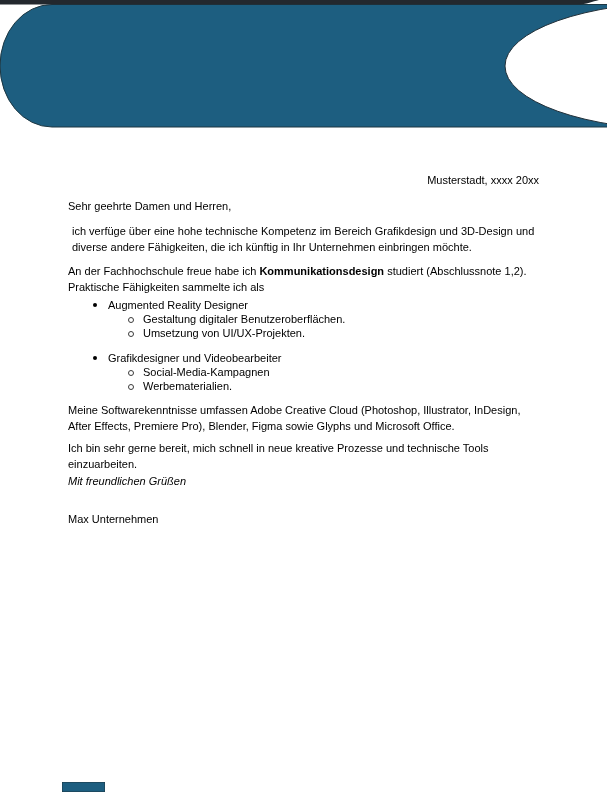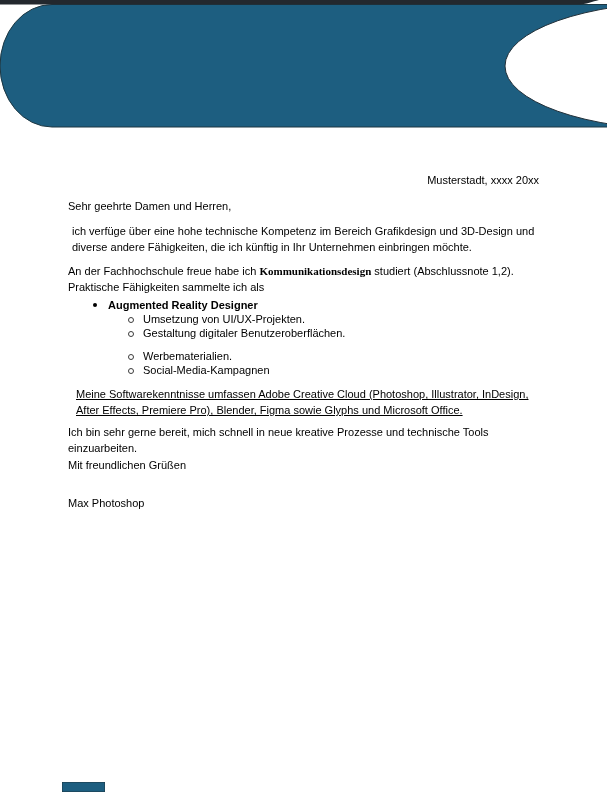--- a/index.html
+++ b/index.html
@@ -21,33 +21,33 @@
     left:68px; top:172px;
     width:471px;
     font-size:11px;
     line-height:16px;
   }
   .date      { text-align:right; margin:0 0 10px 0; }
   .subject   { margin:0 0 6px 0; }
   .salutation{ margin:0 0 9px 0; }
   .p1 { margin:0 0 8px 4px; }
   .p2 { margin:0 0 2px 0; }
-  .p3 { margin:9px 0 6px 8px;text-decoration:underline; }
+  .p3 { margin:9px 0 6px 0; }
   .p4 { margin:0 0 1px 0; }
   .p5 { margin:0 0 5px 0; }
-  .closing   { margin:0 0 22px 0; }
+  .closing   { margin:0 0 22px 0;font-style:italic; }
   .signature { margin:0; }
-  b { font-weight:bold;font-family:Liberation Serif, serif; }
+  b { font-weight:bold; }
   
   .list-group { margin:0; }
   .list-group.second { margin-top:10px; }
   .li1 {
     position:relative;
     padding-left:40px;
-    font-weight:bold;
+    font-weight:normal;
     line-height:16px;
   }
   .li1 .disc {
     position:absolute; left:25px; top:6px;
     width:4px; height:4px; border-radius:50%;
     background:#000;
   }
   .li2 {
     position:relative;
     padding-left:75px;
@@ -84,45 +84,49 @@
 
   <p class="p2"><span>An der Fachhochschule freue habe ich </span><b>Kommunikationsdesign</b><span> studiert (Abschlussnote 1,2). Praktische Fähigkeiten sammelte ich als</span></p>
 
   <div class="list-group">
     <div class="li1">
       <span class="disc"></span>
       <span>Augmented Reality Designer</span>
     </div>
     <div class="li2">
       <span class="circ"></span>
-      <span>Umsetzung von UI/UX-Projekten.</span>
+      <span>Gestaltung digitaler Benutzeroberflächen.</span>
     </div>
     <div class="li2">
       <span class="circ"></span>
-      <span>Gestaltung digitaler Benutzeroberflächen.</span>
+      <span>Umsetzung von UI/UX-Projekten.</span>
     </div>
   </div>
 
   <div class="list-group second">
-    <div class="li2">
-      <span class="circ"></span>
-      <span>Werbematerialien.</span>
+    <div class="li1">
+      <span class="disc"></span>
+      <span>Grafikdesigner und Videobearbeiter</span>
     </div>
     <div class="li2">
       <span class="circ"></span>
       <span>Social-Media-Kampagnen</span>
+    </div>
+    <div class="li2">
+      <span class="circ"></span>
+      <span>Werbematerialien.</span>
     </div>
   </div>
 
   <p class="p3">Meine Softwarekenntnisse umfassen Adobe Creative Cloud (Photoshop, Illustrator, InDesign, After Effects, Premiere Pro), Blender, Figma sowie Glyphs und Microsoft Office.</p>
 
   <p class="p4">Ich bin sehr gerne bereit, mich schnell in neue kreative Prozesse und technische Tools einzuarbeiten.</p>
 
 
   <p class="closing">Mit freundlichen Grüßen</p>
 
-  <p class="signature">Max Photoshop</p>
+  <p class="signature">Max Unternehmen</p>
 
 </div>
 
 <svg class="footer-svg" width="43" height="10" viewBox="0 0 43 10">
   <rect x="0" y="0" width="43" height="10" stroke="#1d3742" stroke-width="1" fill="#1d5e80"></rect>
 </svg>
 
 </body></html>

